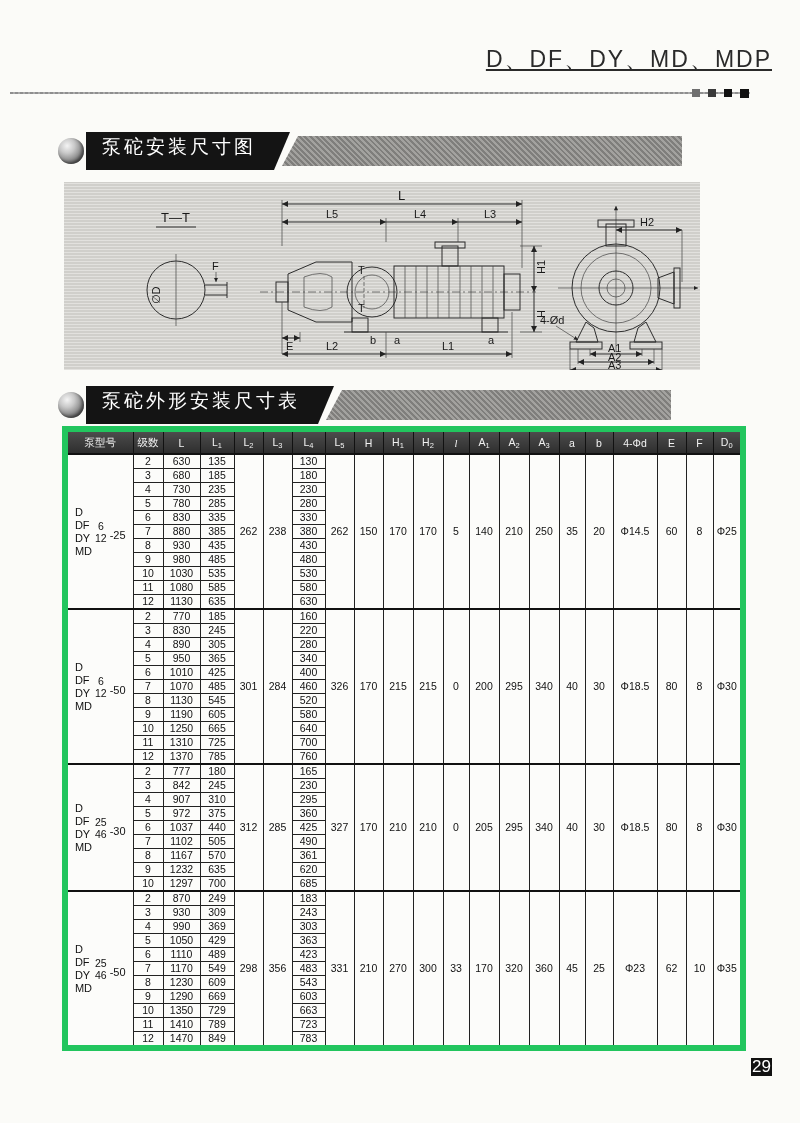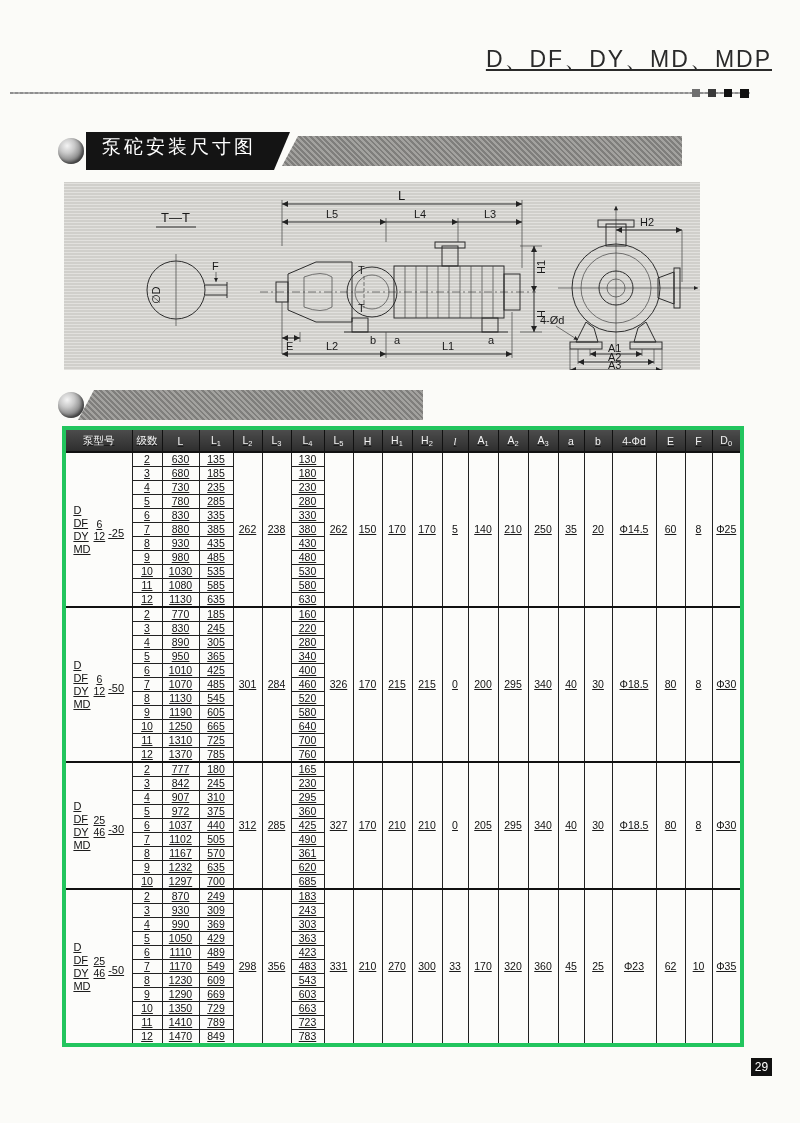--- a/index.html
+++ b/index.html
@@ -62,33 +62,33 @@
   }
   table.dim-table th{
     background:linear-gradient(#4c4c4c,#2e2e2e);color:#f2f2f2;
     font-weight:normal;height:21px;padding:0;border:1px solid #111;
     font-size:10.5px;
   }
   table.dim-table td{
     border:1px solid #222;height:13px;line-height:13px;padding:0;
     text-align:center;color:#111;
   }
-  table.dim-table{border:4px solid #22c55e;text-decoration:underline;}
+  table.dim-table{border:6px solid #22c55e;}
   tr.group-start td{border-top:2px solid #111;}
   td.model-cell{vertical-align:middle;}
   .model-wrap{display:flex;align-items:center;justify-content:center;gap:3px;font-size:11px;}
   .model-names{line-height:13px;text-align:left;}
   .model-range{display:flex;flex-direction:column;line-height:12px;font-size:10.5px;}
   .model-suffix{font-size:11px;margin-top:7px;}
   th sub,td sub{font-size:7.5px;vertical-align:-2px;}
   .ital{font-style:italic;font-family:"Liberation Serif","DejaVu Serif",serif;}
   
   .page-badge{
     position:absolute;top:1058px;left:751px;width:21px;height:18px;
-    background:#111;color:#fff;font-size:12px;display:flex;
+    background:#111;color:#fff;font-size:17px;display:flex;
     align-items:center;justify-content:center;
   }
 </style>
 </head>
 <body>
 
 <div class="doc-title">D、DF、DY、MD、MDP</div>
 <div class="top-rule">
   <span class="rule-sq s1"></span>
   <span class="rule-sq s2"></span>
@@ -235,20 +235,21 @@
     <line x1="506" y1="167" x2="506" y2="190" class="dthin"></line>
     <line x1="598" y1="167" x2="598" y2="190" class="dthin"></line>
     <line x1="506" y1="188" x2="598" y2="188" class="dline" marker-start="url(#arb)" marker-end="url(#ar)"></line>
     <text x="544" y="187" class="dim-text">A3</text>
   </g>
 </svg>
 </div>
 
 <div id="sec2" class="section-header">
   <span class="sphere"></span>
+  <span class="banner-black">泵砣外形安装尺寸表</span>
   <span class="banner-gray"></span>
 </div>
 
 <table class="dim-table">
   <colgroup id="table-cols">
       <col style="width: 68px;">
       <col style="width: 30px;">
       <col style="width: 37px;">
       <col style="width: 34px;">
       <col style="width: 29px;">

